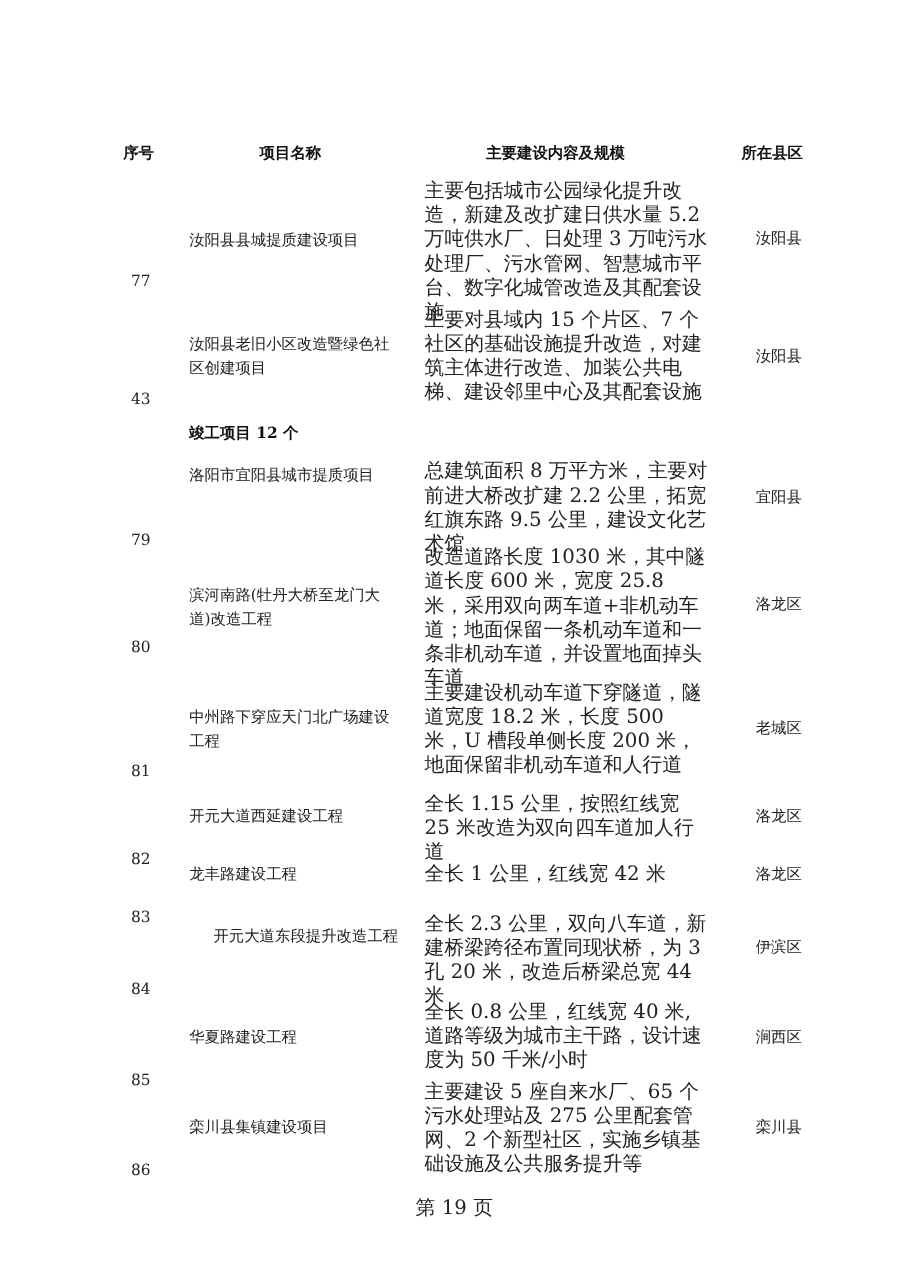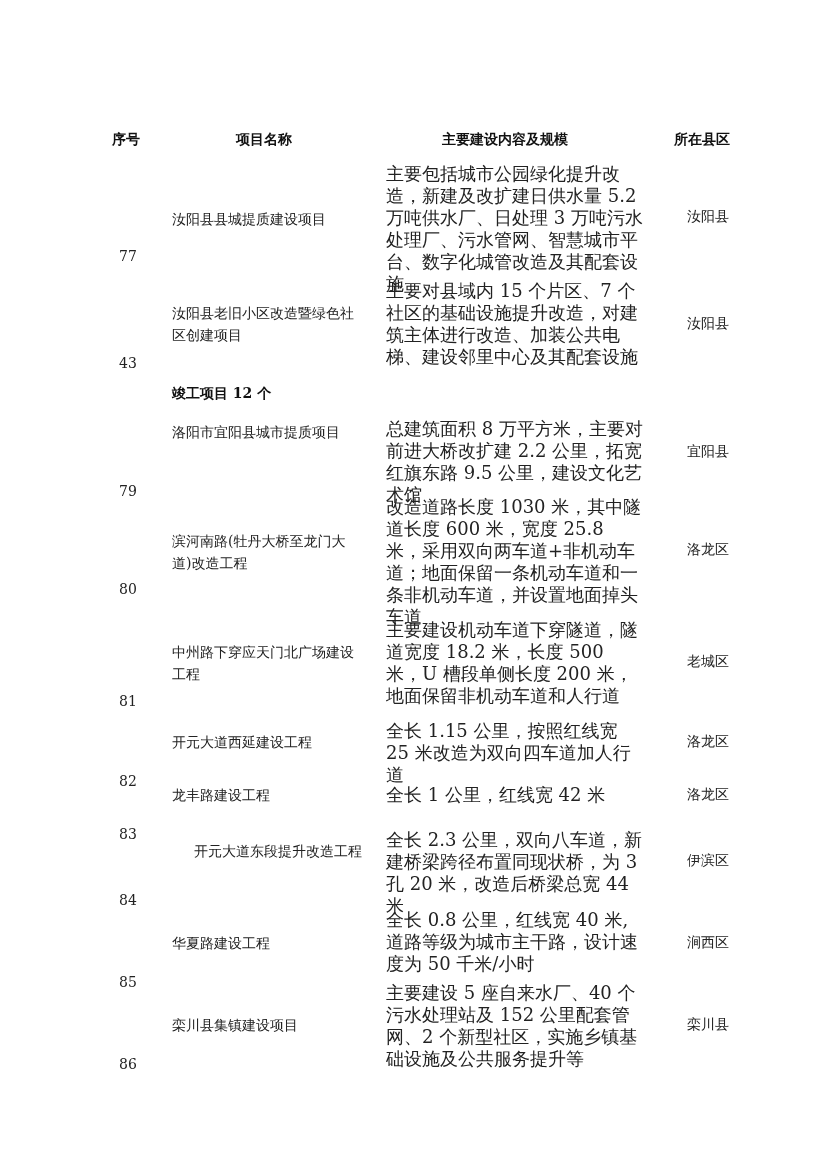--- a/index.html
+++ b/index.html
@@ -87,17 +87,18 @@
   <div class="row">
     <div class="c-no" style="top:934px;">85</div>
     <div class="c-name" style="top:932px;">华夏路建设工程</div>
     <div class="c-desc" style="top:909px;">全长 0.8 公里，红线宽 40 米,道路等级为城市主干路，设计速度为 50 千米/小时</div>
     <div class="c-dist" style="top:934px;">涧西区</div>
   </div>
 
   <div class="row">
     <div class="c-no" style="top:1016px;">86</div>
     <div class="c-name" style="top:1014px;">栾川县集镇建设项目</div>
-    <div class="c-desc" style="top:982px;">主要建设 5 座自来水厂、40 个污水处理站及 152 公里配套管网、2 个新型社区，实施乡镇基础设施及公共服务提升等</div>
+    <div class="c-desc" style="top:982px;">主要建设 5 座自来水厂、65 个污水处理站及 275 公里配套管网、2 个新型社区，实施乡镇基础设施及公共服务提升等</div>
     <div class="c-dist" style="top:1016px;">栾川县</div>
   </div>
 
+  <div class="footer">第 19 页</div>
 </div>
 
 </body></html>

